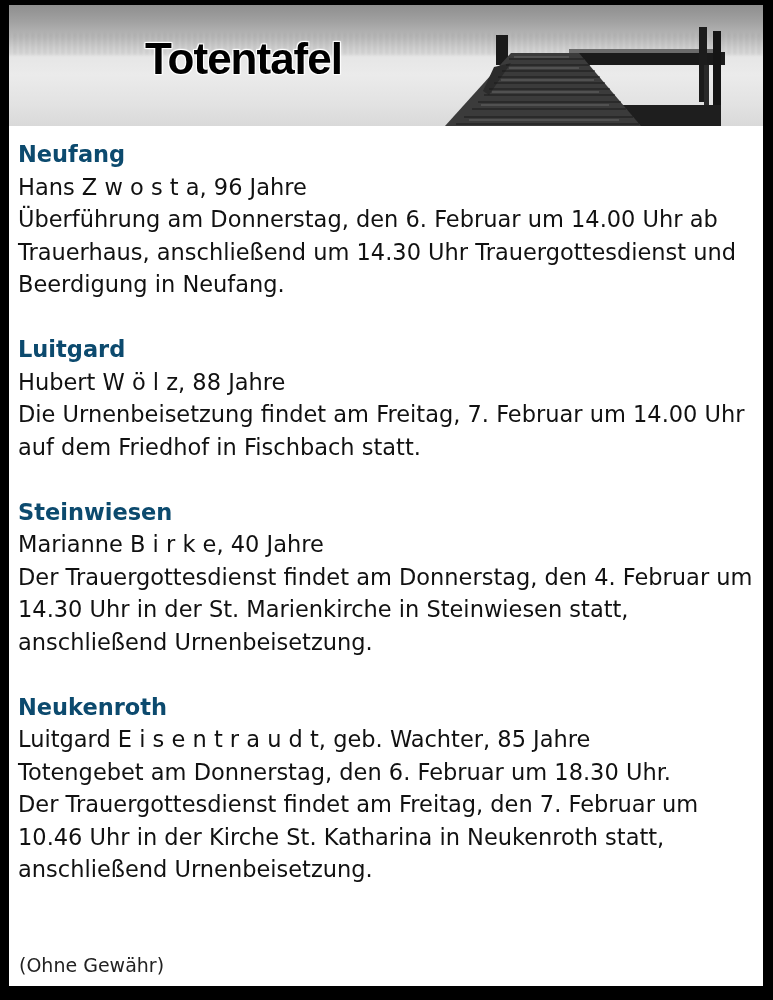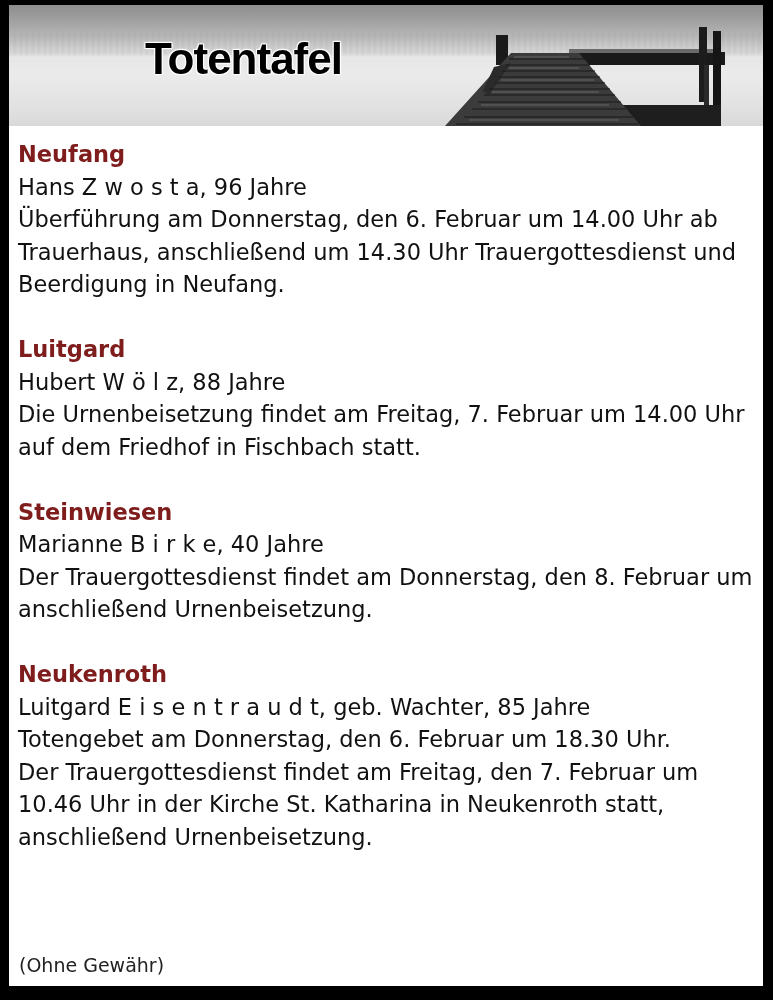--- a/index.html
+++ b/index.html
@@ -78,21 +78,21 @@
       font-size: 22.5px;
       line-height: 32.5px;
       color: #111;
     }
     .entry {
       margin: 0 0 32.5px 0;
     }
     .entry .place {
       font-weight: bold;
       display: block;
-      color: #7f1d1d;
+      color: #0c4a6e;
     }
     .entry .line {
       display: block;
       white-space: nowrap;
     }
     .footer-note {
       position: absolute;
       left: 10px;
       top: 949px;
       font-size: 19px;
@@ -157,21 +157,22 @@
     </div>
     <div class="entry">
       <span class="place">Luitgard</span>
       <span class="line">Hubert W ö l z, 88 Jahre</span>
       <span class="line">Die Urnenbeisetzung findet am Freitag, 7. Februar um 14.00 Uhr</span>
       <span class="line">auf dem Friedhof in Fischbach statt.</span>
     </div>
     <div class="entry">
       <span class="place">Steinwiesen</span>
       <span class="line">Marianne B i r k e, 40 Jahre</span>
-      <span class="line">Der Trauergottesdienst findet am Donnerstag, den 8. Februar um</span>
+      <span class="line">Der Trauergottesdienst findet am Donnerstag, den 4. Februar um</span>
+      <span class="line">14.30 Uhr in der St. Marienkirche in Steinwiesen statt,</span>
       <span class="line">anschließend Urnenbeisetzung.</span>
     </div>
     <div class="entry">
       <span class="place">Neukenroth</span>
       <span class="line">Luitgard E i s e n t r a u d t, geb. Wachter, 85 Jahre</span>
       <span class="line">Totengebet am Donnerstag, den 6. Februar um 18.30 Uhr.</span>
       <span class="line">Der Trauergottesdienst findet am Freitag, den 7. Februar um</span>
       <span class="line">10.46 Uhr in der Kirche St. Katharina in Neukenroth statt,</span>
       <span class="line">anschließend Urnenbeisetzung.</span>
     </div>

